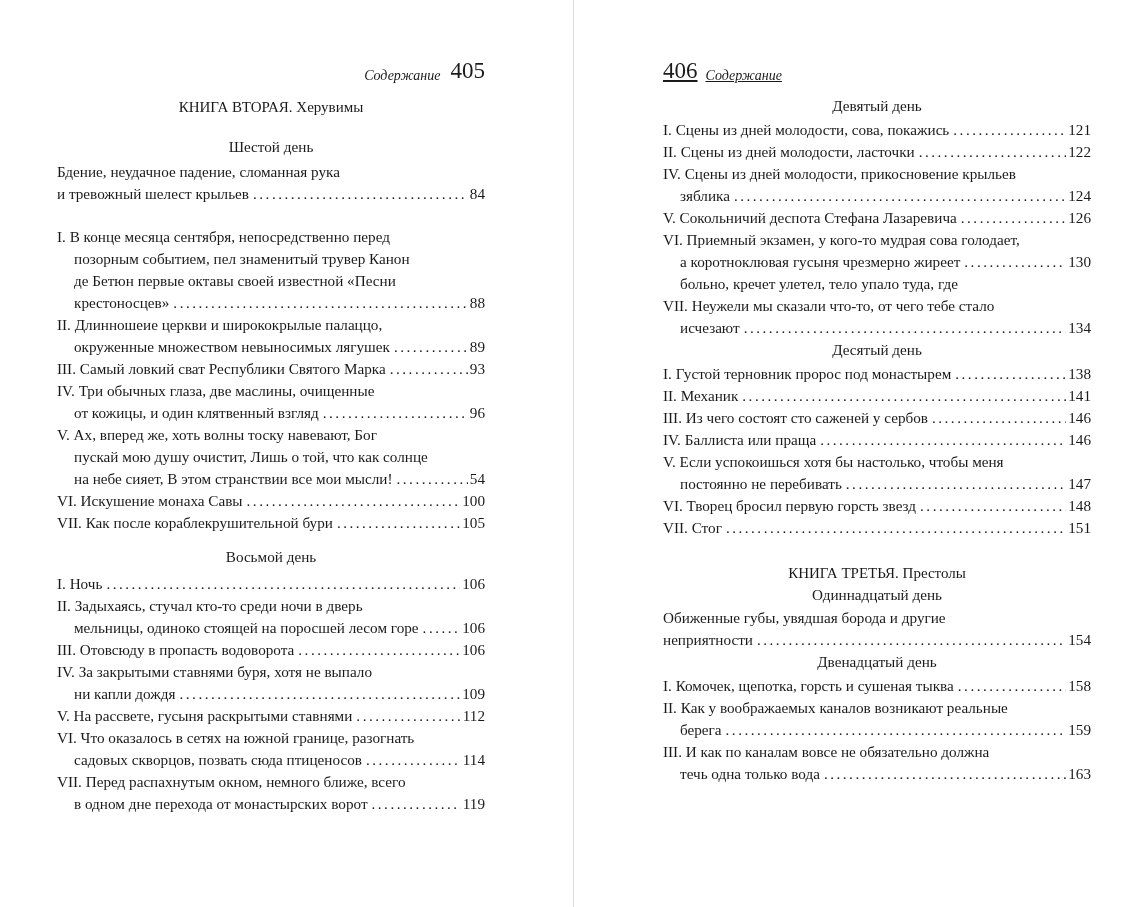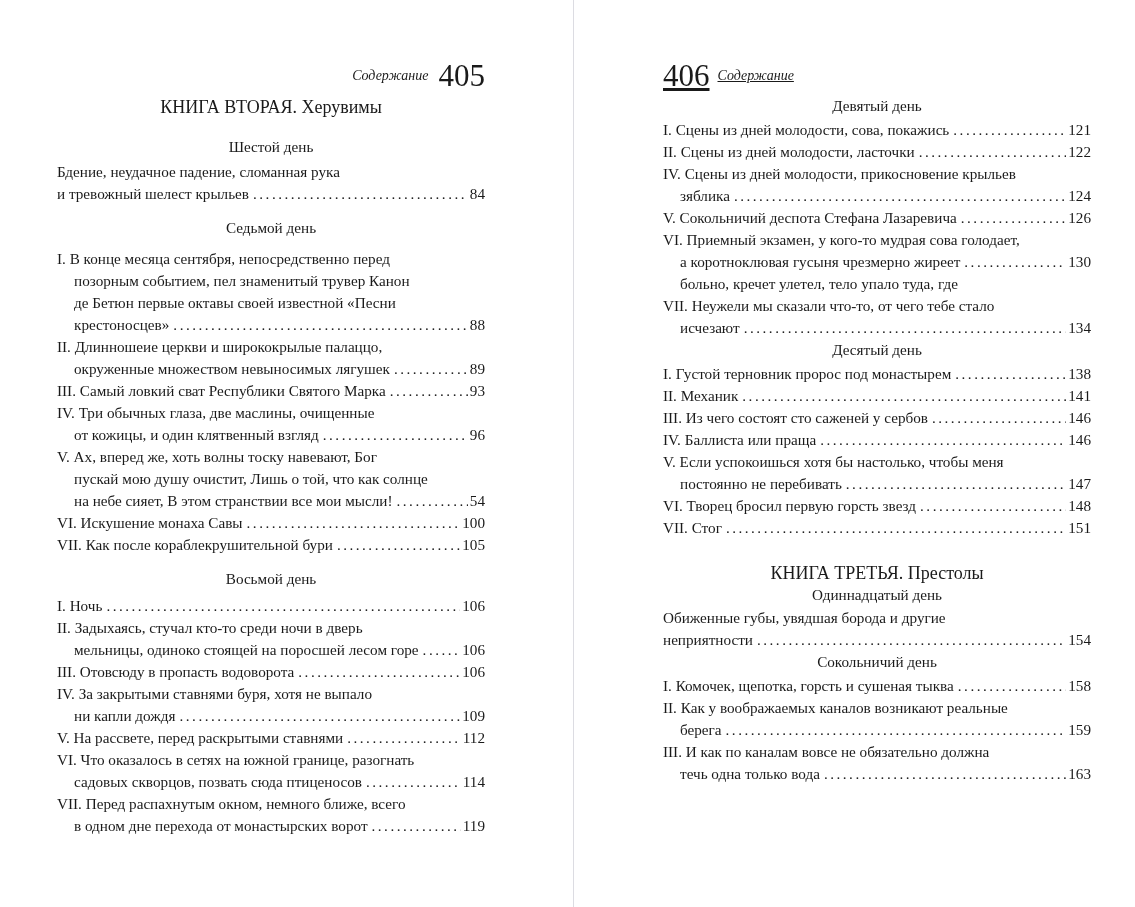--- a/index.html
+++ b/index.html
@@ -5,31 +5,31 @@
   html, body { margin: 0; padding: 0; background: #ffffff; }
   body {
     width: 1135px; height: 907px; position: relative; overflow: hidden;
     font-family: "Liberation Serif", "DejaVu Serif", serif;
     color: #1a1a1a;
   }
   .gutter { position: absolute; left: 573px; top: 0; width: 1px; height: 907px; background: #dcdce2; }
   .page { position: absolute; top: 0; width: 428px; }
   .page.left { left: 57px; }
   .page.right { left: 663px; }
-  .running-head { position: absolute; top: 58px; display: flex; align-items: center; white-space: nowrap; }
+  .running-head { position: absolute; top: 58px; display: flex; align-items: flex-end; white-space: nowrap; }
   .left .running-head { right: 0; }
   .right .running-head { left: 0; text-decoration: underline; }
   .rh-title { font-style: italic; font-size: 14px; }
-  .rh-num { font-size: 31px; }
+  .rh-num { font-size: 23px; }
   .left .rh-num { margin-left: 10px; }
   .right .rh-num { margin-right: 8px; }
   .content { position: absolute; left: 0; width: 428px; }
   .left .content { top: 96px; }
   .right .content { top: 95px; }
-  .book-title { text-align: center; font-size: 18px; height: 22px; line-height: 22px; }
+  .book-title { text-align: center; font-size: 15px; height: 22px; line-height: 22px; }
   .section-title { text-align: center; font-size: 15.2px; height: 22px; line-height: 22px; }
   .entry { font-size: 15.2px; line-height: 22px; }
   .line { display: flex; align-items: flex-end; white-space: nowrap; height: 22px; }
   .line.indent { padding-left: 17px; }
   .entry.plain .line.indent { padding-left: 0; }
   .line .txt { flex: 0 0 auto; }
   .line .dots { flex: 1 1 auto; overflow: hidden; white-space: nowrap; letter-spacing: 3.2px; margin: 0 2px 0 4px; }
   .line .dots::before { content: ". . . . . . . . . . . . . . . . . . . . . . . . . . . . . . . . . . . . . . . . . . . . . . . . . . . . . . . . . . . . . . . . . . . . . . . . . . . . . . . . . . . . . . . . . . . . . . . . . . . . . . . . . . . . . . . . . . . . . . . . . . . ."; letter-spacing: 0; word-spacing: -1.3px; }
   .line .pg { flex: 0 0 auto; }
 </style>
@@ -52,21 +52,20 @@
         <div class="line">
           <span class="txt">Бдение, неудачное падение, сломанная рука</span>
         </div>
         <div class="line indent">
           <span class="txt">и тревожный шелест крыльев</span>
           <span class="dots"></span>
           <span class="pg">84</span>
         </div>
       </div>
       <div style="height: 12px;"></div>
-      <div class="section-title">Седьмой день</div>
       <div style="height: 9px;"></div>
       <div class="entry">
         <div class="line">
           <span class="txt">I. В конце месяца сентября, непосредственно перед</span>
         </div>
         <div class="line indent">
           <span class="txt">позорным событием, пел знаменитый трувер Канон</span>
         </div>
         <div class="line indent">
           <span class="txt">де Бетюн первые октавы своей известной «Песни</span>
@@ -163,21 +162,21 @@
           <span class="txt">IV. За закрытыми ставнями буря, хотя не выпало</span>
         </div>
         <div class="line indent">
           <span class="txt">ни капли дождя</span>
           <span class="dots"></span>
           <span class="pg">109</span>
         </div>
       </div>
       <div class="entry">
         <div class="line">
-          <span class="txt">V. На рассвете, перед раскрытыми ставнями</span>
+          <span class="txt">V. На рассвете, гусыня раскрытыми ставнями</span>
           <span class="dots"></span>
           <span class="pg">112</span>
         </div>
       </div>
       <div class="entry">
         <div class="line">
           <span class="txt">VI. Что оказалось в сетях на южной границе, разогнать</span>
         </div>
         <div class="line indent">
           <span class="txt">садовых скворцов, позвать сюда птиценосов</span>
@@ -321,21 +320,21 @@
       <div class="entry plain">
         <div class="line">
           <span class="txt">Обиженные губы, увядшая борода и другие</span>
         </div>
         <div class="line indent">
           <span class="txt">неприятности</span>
           <span class="dots"></span>
           <span class="pg">154</span>
         </div>
       </div>
-      <div class="section-title">Сокольничий день</div>
+      <div class="section-title">Двенадцатый день</div>
       <div style="height: 2px;"></div>
       <div class="entry">
         <div class="line">
           <span class="txt">I. Комочек, щепотка, горсть и сушеная тыква</span>
           <span class="dots"></span>
           <span class="pg">158</span>
         </div>
       </div>
       <div class="entry">
         <div class="line">

